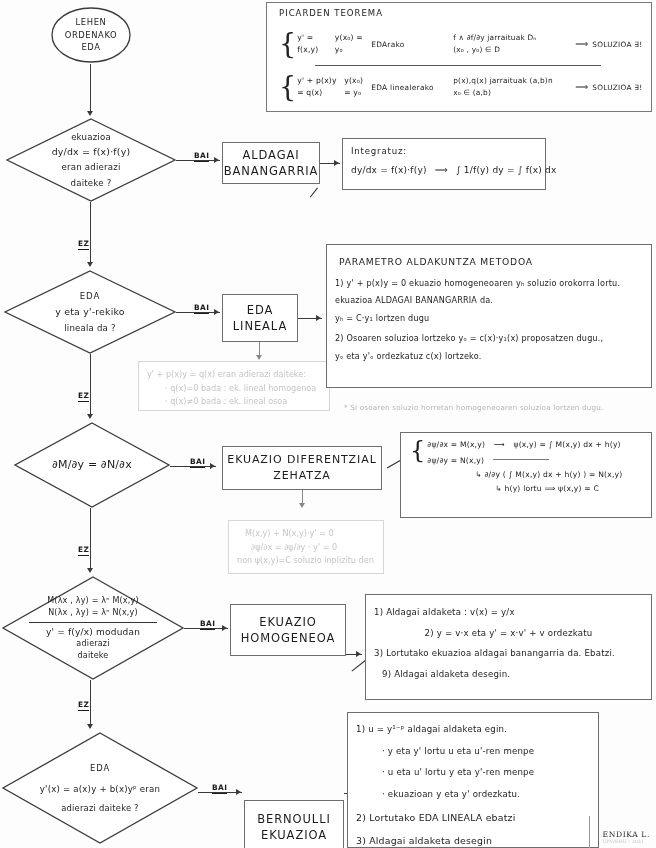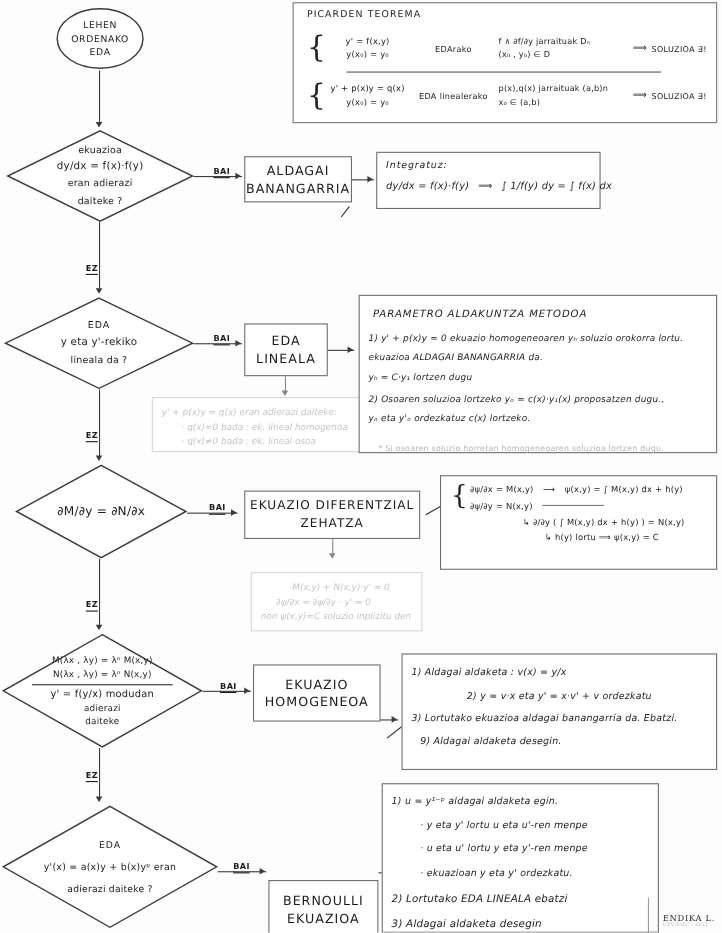--- a/index.html
+++ b/index.html
@@ -50,21 +50,20 @@
     line-height: 16px;
   }
   .detail {
     padding: 6px 8px;
     justify-content: flex-start;
   }
   .detail .l {
     font-size: 8.1px;
     line-height: 13.5px;
     white-space: nowrap;
-    font-style: italic;
   }
   .detail .hd {
     font-size: 8.6px;
     letter-spacing: .8px;
     margin-bottom: 5px;
   }
   .ghost {
     border: 1px solid #d6d6d6;
     color: #c3c3c3;
   }
@@ -156,30 +155,28 @@
   }
   .sysrow .brace {
     font-size: 27px;
     line-height: 0;
     margin: 0 1px 0 4px;
     color: #222;
     font-family: "DejaVu Serif", serif;
   }
   .sysrow .eqs {
     display: flex;
-    flex-direction: column;
+    flex-direction: row;
     font-size: 7.6px;
     line-height: 12.5px;
     width: 74px;
-    text-align: center;
   }
   .sysrow .mid {
     font-size: 7.4px;
     width: 82px;
-    text-align: center;
     letter-spacing: .3px;
   }
   .sysrow .cond {
     display: flex;
     flex-direction: column;
     font-size: 7.4px;
     line-height: 12.5px;
     width: 120px;
   }
   .sysrow .imp { font-size: 9px; margin: 0 4px 0 2px; }
@@ -350,21 +347,21 @@
 
   <div class="vline" style="left:259px; top:342px; height:16px; background:#888;"></div>
   <div class="ahead-d" style="left:255.6px; top:355px; border-top-color:#888;"></div>
 
   <div class="box detail ghost" style="left:138px; top:361px; width:192px; height:50px;">
     <span class="l">y' + p(x)y = q(x)    eran adierazi    daiteke:</span>
     <span class="l" style="padding-left:18px;">· q(x)=0  bada :  ek. lineal homogenoa</span>
     <span class="l" style="padding-left:18px;">· q(x)≠0  bada :  ek. lineal osoa</span>
   </div>
 
-  <div class="box detail" style="left:326px; top:268px; width:326px; height:144px;">
+  <div class="box detail" style="left:326px; top:244px; width:326px; height:144px;">
     <span class="l hd hw caps" style="font-size:9.2px;margin:4px 0 8px 4px;">PARAMETRO ALDAKUNTZA   METODOA</span>
     <span class="l hw" style="margin-bottom:4px;">1)  y' + p(x)y = 0   ekuazio homogeneoaren  yₕ  soluzio orokorra lortu.</span>
     <span class="l hw" style="margin-bottom:4px;">      ekuazioa    ALDAGAI BANANGARRIA    da.</span>
     <span class="l hw" style="margin-bottom:7px;">      yₕ = C·y₁  lortzen dugu</span>
     <span class="l hw" style="margin-bottom:4px;">2)  Osoaren soluzioa lortzeko    yₒ = c(x)·y₁(x)    proposatzen dugu.,</span>
     <span class="l hw">      yₒ eta y'ₒ   ordezkatuz   c(x)  lortzeko.</span>
   </div>
   <div style="position:absolute;left:344px;top:403px;font-size:7.2px;color:#b5b5b5;white-space:nowrap;" class="hw">* Si  osoaren soluzio  horretan  homogeneoaren  soluzioa  lortzen  dugu.</div>
 
   <div class="vline" style="left:90px; top:354px; height:62px;"></div>
@@ -388,21 +385,21 @@
     <span class="l hw caps" style="font-size:11px;">EKUAZIO DIFERENTZIAL</span>
     <span class="l hw caps" style="font-size:11px;">ZEHATZA</span>
   </div>
 
   <div class="tick" style="left:386px; top:463px; width:18px; transform:rotate(-30deg);"></div>
 
   <div class="vline" style="left:302px; top:490px; height:16px; background:#888;"></div>
   <div class="ahead-d" style="left:298.6px; top:503px; border-top-color:#888;"></div>
 
   <div class="box detail ghost" style="left:228px; top:520px; width:156px; height:54px;">
-    <span class="l" style="padding-left:8px;text-align:center;">M(x,y) + N(x,y)·y' = 0</span>
+    <span class="l" style="padding-left:8px;">M(x,y) + N(x,y)·y' = 0</span>
     <span class="l" style="padding-left:14px;">∂ψ/∂x  =  ∂ψ/∂y · y' = 0</span>
     <span class="l">non  ψ(x,y)=C  soluzio inplizitu den</span>
   </div>
 
   <div class="box detail" id="exactPanel" style="left:400px; top:432px; width:252px; height:86px;">
     <div style="display:flex; align-items:flex-start;">
       <span class="brace" style="font-size:24px; line-height:0; margin:11px 2px 0 1px; font-family:'DejaVu Serif',serif;">{</span>
       <div>
         <div class="r1 hw" style="margin-top:1px;">
           <span>∂ψ/∂x = M(x,y)</span>

